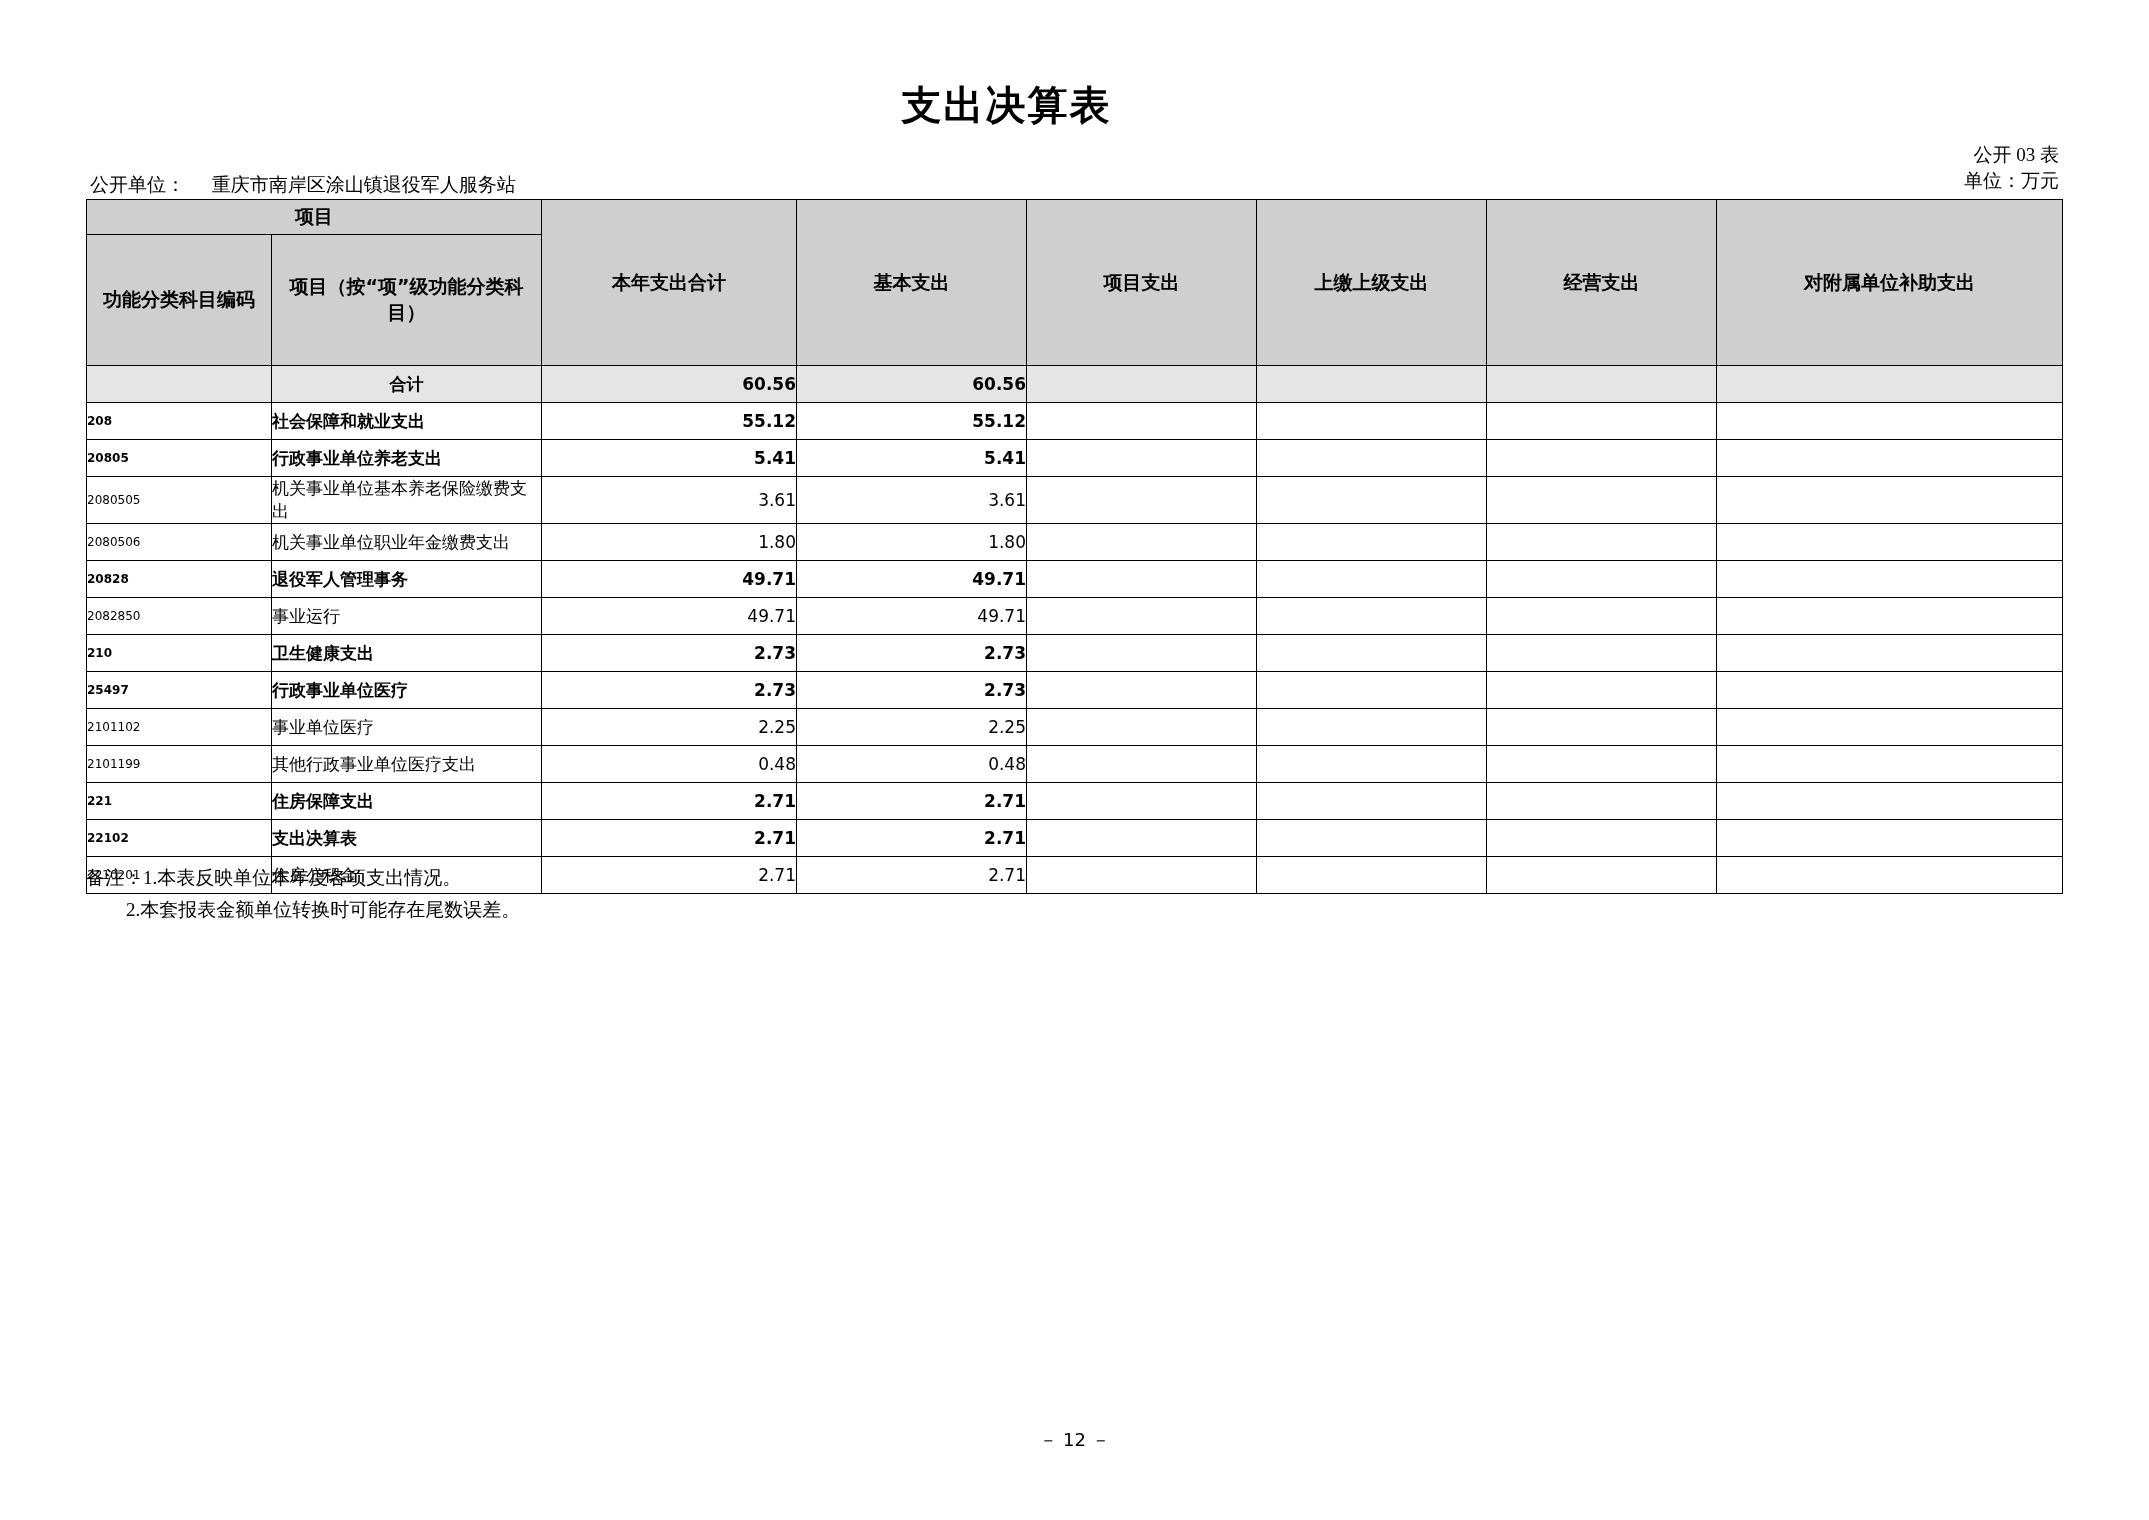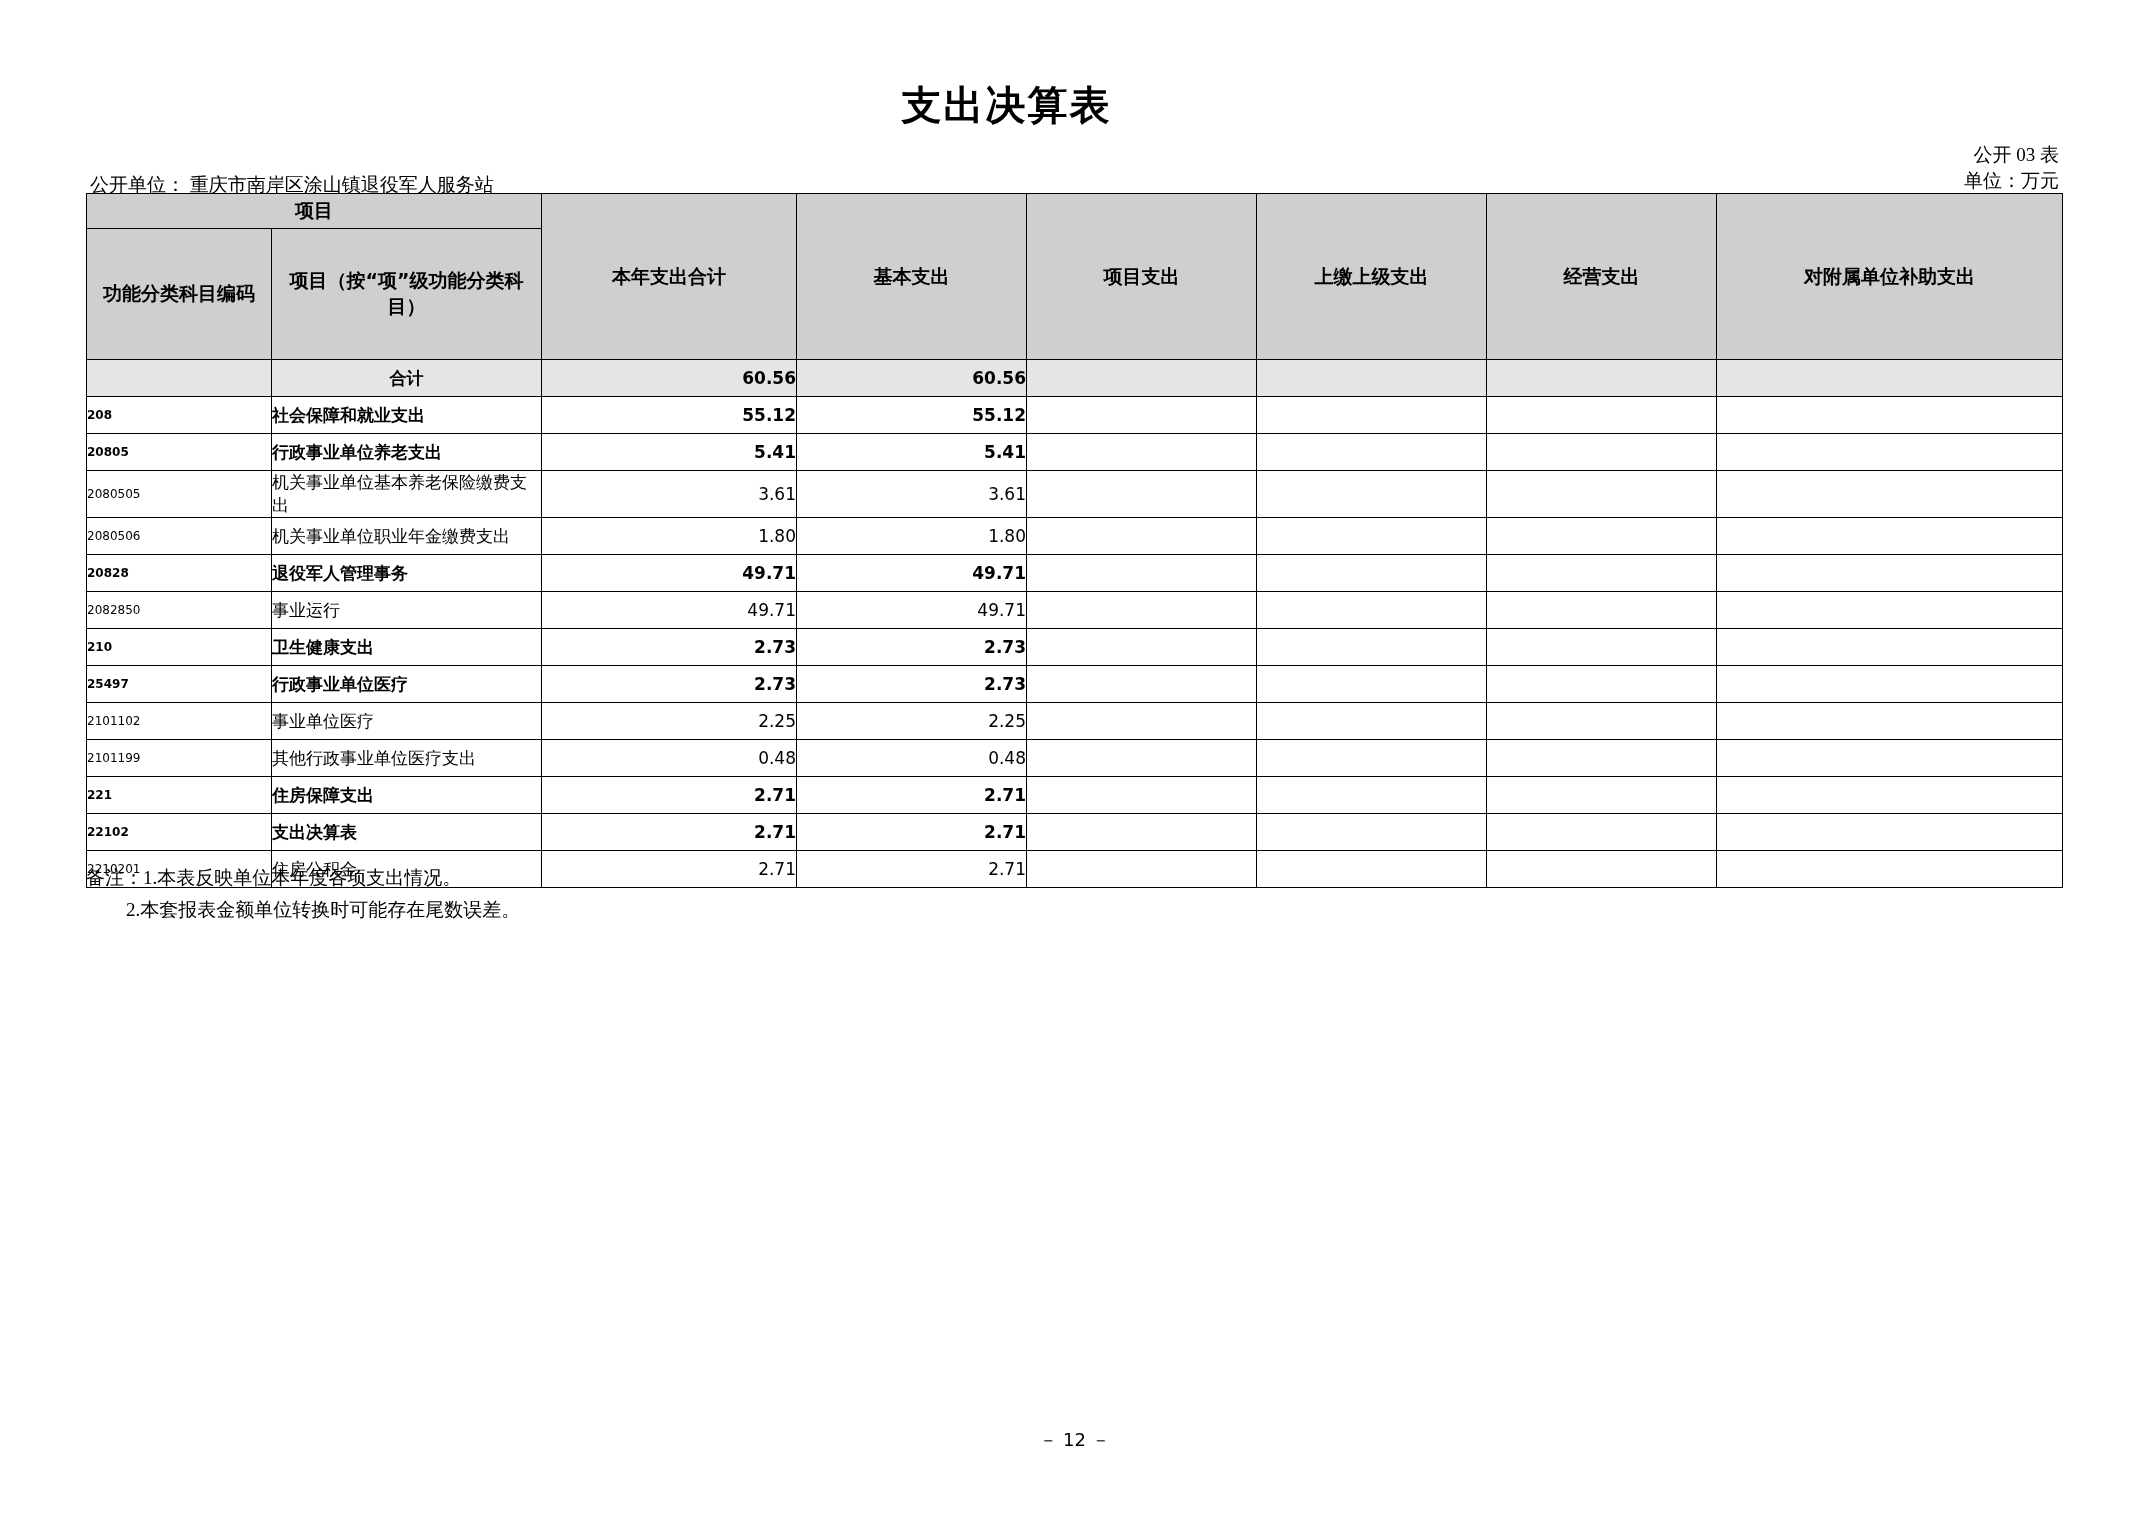--- a/index.html
+++ b/index.html
@@ -41,26 +41,26 @@
     line-height: 26px;
   }
   .meta-left {
     position: absolute;
     left: 90px;
     top: 172px;
     font-size: 19px;
     white-space: nowrap;
   }
   .meta-left .label { }
-  .meta-left .value { margin-left: 0; }
+  .meta-left .value { margin-left: 22px; }
 
   table.main {
     position: absolute;
     left: 86px;
-    top: 193px;
+    top: 199px;
     border-collapse: collapse;
     table-layout: fixed;
     width: 1976px;
     font-size: 17px;
   }
   table.main td, table.main th {
     border: 1px solid #000000;
     padding: 0;
     vertical-align: middle;
   }

